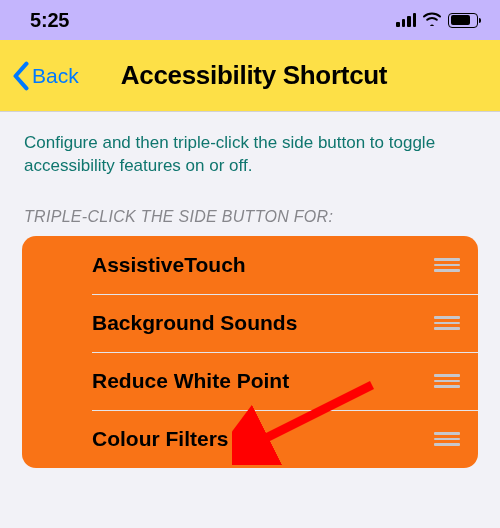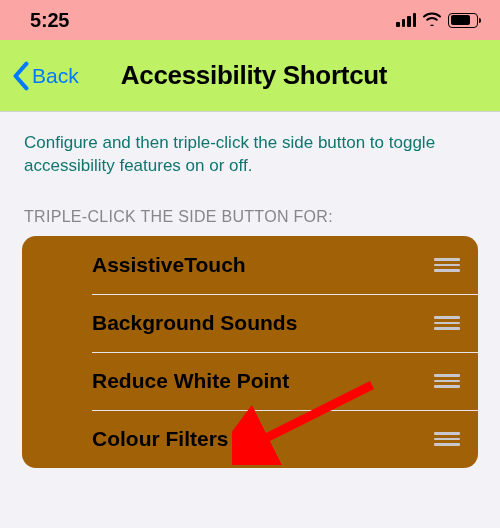--- a/index.html
+++ b/index.html
@@ -12,21 +12,21 @@
     -webkit-font-smoothing: antialiased;
   }
 
   
   .status-bar {
     height: 40px;
     display: flex;
     align-items: center;
     justify-content: space-between;
     padding: 0 22px 0 30px;
-    background: #fca5a5;
+    background: #c4b5fd;
   }
   .status-time {
     font-size: 20px;
     font-weight: 600;
     letter-spacing: -0.2px;
     color: #000;
   }
   .status-right {
     display: flex;
     align-items: center;
@@ -68,21 +68,21 @@
   .battery .level {
     position:absolute;
     left:1.5px; top:1.5px; bottom:1.5px;
     width: 70%;
     background:#000;
     border-radius:2px;
   }
 
   
   .nav-bar {
-    background:#bef264;
+    background:#fde047;
     height: 72px;
     position:relative;
     border-bottom:1px solid #d1d1d6;
     display:flex;
     align-items:center;
   }
   .back-button {
     display:flex;
     align-items:center;
     gap:2px;
@@ -111,23 +111,24 @@
     font-size:17px;
     line-height:1.35;
     padding: 20px 2px 0;
   }
   .section-header {
     color:#86868b;
     font-size:16px;
     letter-spacing:0.3px;
     padding: 30px 2px 10px;
     text-transform:uppercase;
+    font-style:italic;
   }
   .list {
-    background:#a16207;
+    background:#f97316;
     border-radius:14px;
     overflow:hidden;
   }
   .row {
     display:flex;
     align-items:center;
     height:58px;
     padding:0 14px 0 0;
     position:relative;
   }

